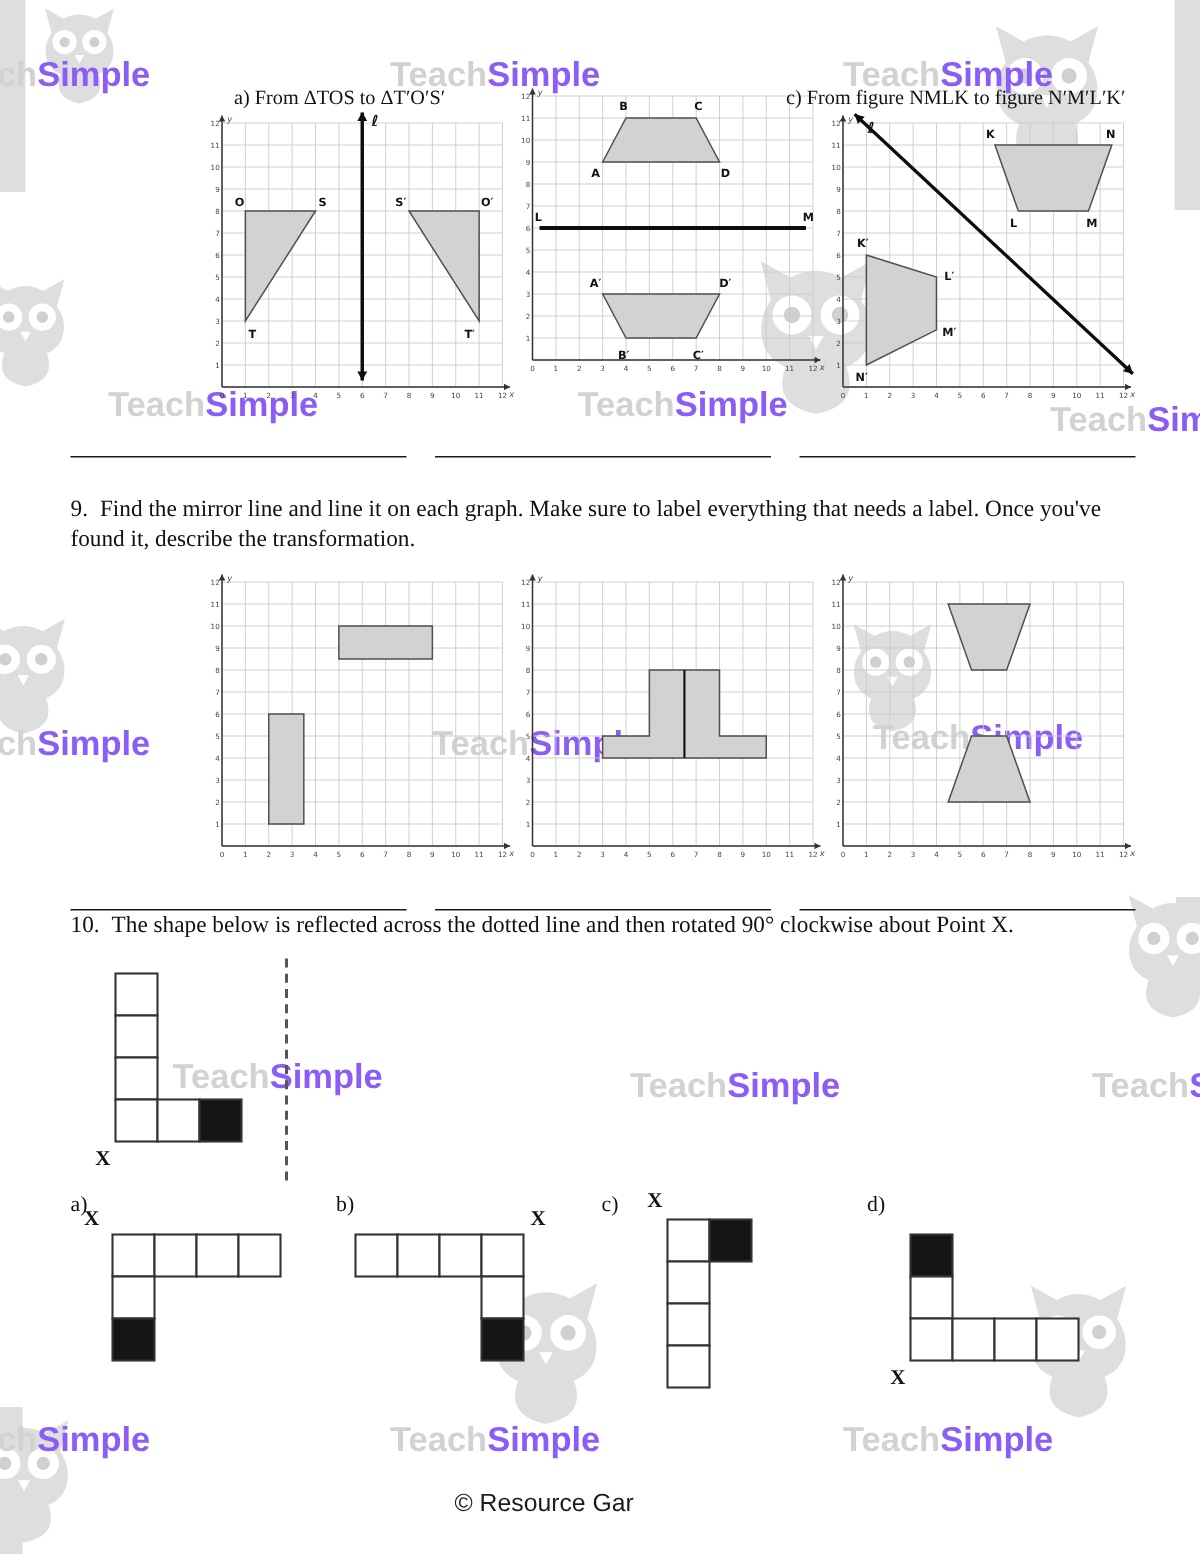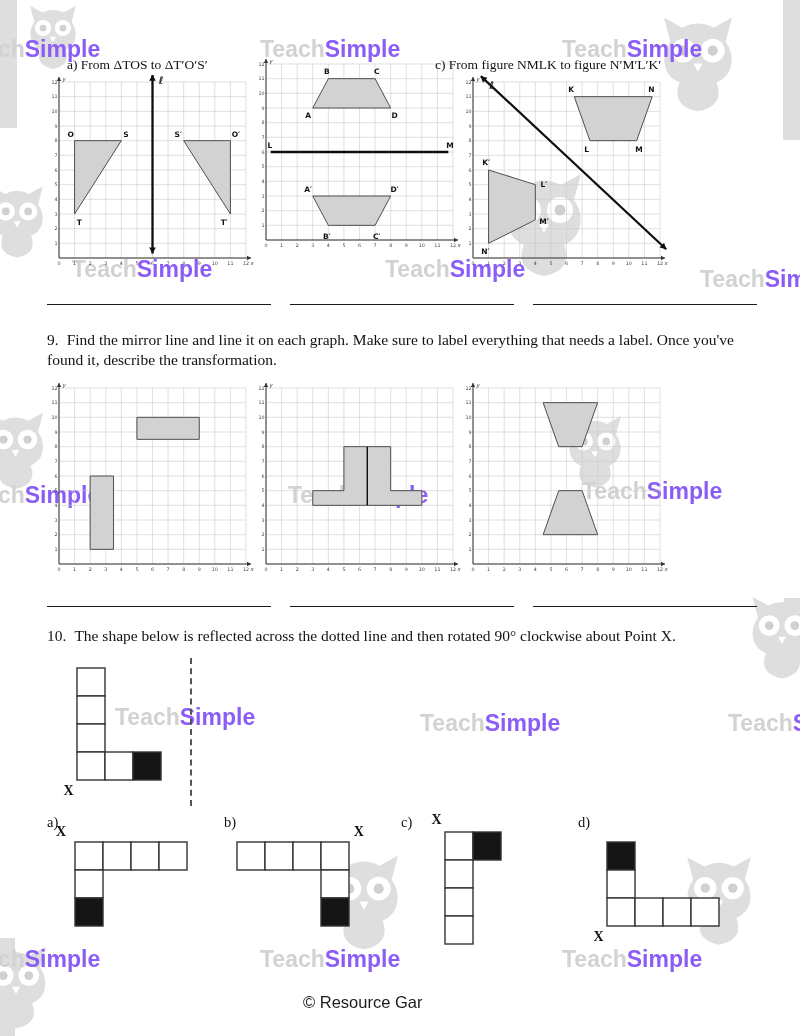--- a/index.html
+++ b/index.html
@@ -7,33 +7,33 @@
   body{background:#fff;font-family:"Liberation Serif",serif;color:#111;position:relative;overflow:hidden}
   #wm{position:absolute;inset:0;z-index:0;overflow:hidden}
   .wm-text{position:absolute;font-family:"Liberation Sans",sans-serif;font-weight:bold;font-size:23px;white-space:nowrap}
   .wm-text .t1{color:#d2d2d2}
   .wm-text .t2{color:#8b5cf6}
   .wm-owl{position:absolute;line-height:0}
   .wm-bar{position:absolute;background:#dedede}
   .content{position:relative;z-index:1;padding:44px 43px 0 47px}
   .q-title{font-size:15.5px;line-height:1.32}
   .q-num{margin-right:8px}
-  .graph-row{display:flex;justify-content:flex-start;margin-top:13px}
+  .graph-row{display:flex;justify-content:flex-end;margin-top:13px}
   .graph-panel{width:207px}
   .graph-panel figcaption{font-size:13.5px;white-space:nowrap;margin-bottom:2px}
   .cap-a{margin-left:20px}
   .cap-b{margin-left:-26px}
   .cap-c{margin-left:-26px}
   .graph{width:207px;height:196px;line-height:0}
   .answer-row{display:flex;justify-content:space-between;margin-top:33px}
   .answer-line{width:224px;height:0;border-bottom:1.3px solid #1a1a1a}
   .q9{margin-top:25px}
   .q9 .graph-row{margin-top:10px}
   .q9 .answer-row{margin-top:29px}
-  .q10{margin-top:19px}
+  .q10{}
   .fig10{position:relative;height:152px;margin-top:12px}
   .fig10 .cells{position:absolute;left:10px;top:2px;line-height:0}
   .dashed{position:absolute;left:143px;top:0;height:148px;width:0;border-left:2px dashed #555}
   .follow{margin-top:8px}
   .options-row{display:flex;margin-top:4px}
   .option{width:177px}
   .opt-label{font-size:14.5px}
   .option .cells{line-height:0}
   .option:nth-child(1) .cells{margin:-7px 0 0 8px}
   .option:nth-child(2) .cells{margin:-7px 0 0 5px}

